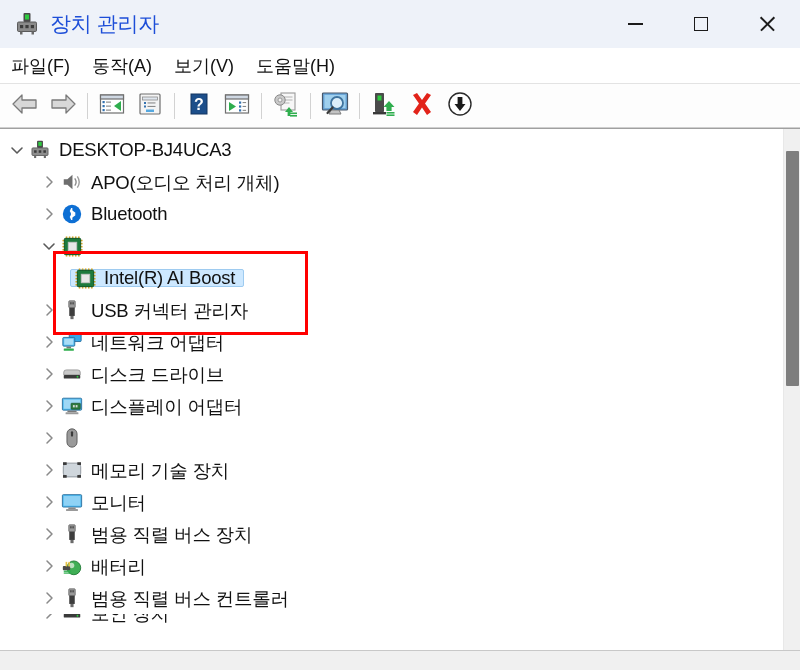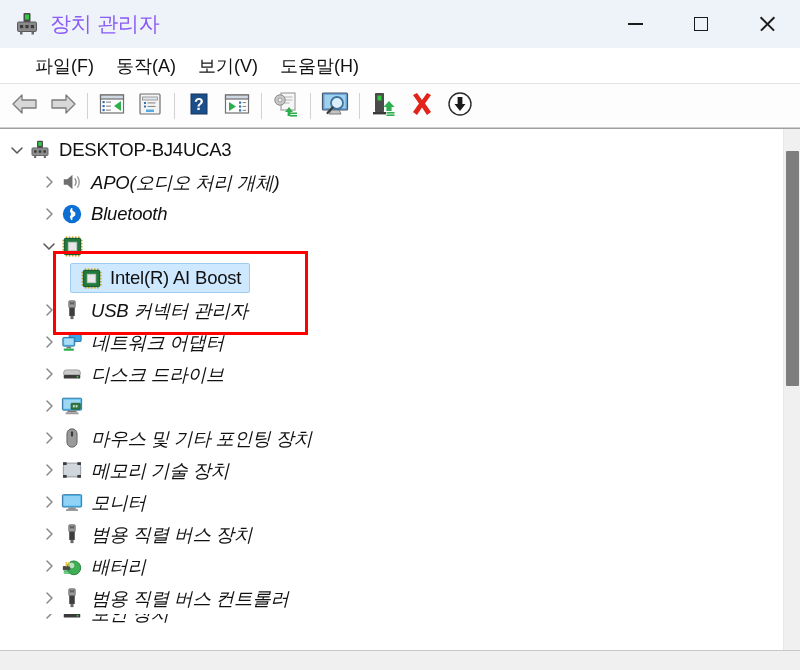--- a/index.html
+++ b/index.html
@@ -24,22 +24,23 @@
     flex: 0 0 48px;
     position: relative;
   }
   .title-icon {
     width: 26px; height: 26px;
     margin-left: 14px; margin-right: 10px;
     position: relative; flex: 0 0 26px;
   }
   .title-text {
     font-size: 21px;
-    color: #8b5cf6;
+    color: #1d4ed8;
     letter-spacing: -0.2px;
+    font-family: Liberation Serif, serif;
   }
   .win-controls {
     position: absolute; right: 0; top: 0;
     height: 48px; display: flex;
   }
   .win-btn {
     width: 66px; height: 48px;
     display: flex; align-items: center; justify-content: center;
     color: #1b1b1b;
   }
@@ -51,21 +52,21 @@
     width: 19px; height: 1.5px; background: #1b1b1b;
   }
   .glyph-close::before { transform: rotate(45deg); }
   .glyph-close::after { transform: rotate(-45deg); }
 
   
   .menubar {
     height: 36px; flex: 0 0 36px;
     background: #ffffff;
     display: flex; align-items: center;
-    padding-left: 24px;
+    padding-left: 0;
     border-bottom: 1px solid #e3e3e3;
   }
   .menu-item {
     font-size: 18px; color: #111;
     padding: 3px 11px;
     white-space: nowrap;
   }
 
   
   .toolbar {
@@ -115,31 +116,31 @@
     display: flex; align-items: center; justify-content: center;
     margin-right: 7px;
     position: relative;
   }
   .row-label {
     font-size: 18.5px;
     color: #111;
     letter-spacing: -0.2px;
   }
   .lvl0 { padding-left: 6px; }
-  .lvl1 { padding-left: 38px; font-style: italic; }
+  .lvl1 { padding-left: 38px; }
   .lvl2 { padding-left: 70px; }
   .row.selected .sel-wrap {
     background: #cde8ff;
     border: 1px solid #9ecbf0;
     border-radius: 2px;
   }
   .sel-wrap {
     display: flex; align-items: center;
-    padding: 1px 8px 1px 8px;
-    height: 30px;
+    padding: 1px 8px 1px 2px;
+    height: 18px;
     border: 1px solid transparent;
   }
 
   
   .row.clipped { height: 16px; overflow: hidden; }
   .row.clipped .row-icon, .row.clipped .row-label, .row.clipped .chev { 
     position: relative; top: -9px;
   }
 
   
@@ -542,35 +543,35 @@
           <svg width="22" height="22" viewBox="0 0 24 24">
             <rect x="1.5" y="3.5" width="21" height="13" rx="1" fill="#4fbcf2" stroke="#2c6f9c" stroke-width="1"></rect>
             <rect x="3" y="5" width="18" height="10" fill="#9fd7f5"></rect>
             <rect x="11" y="9" width="10" height="6.5" rx="0.6" fill="#2f7a3e" stroke="#19532a" stroke-width="0.8"></rect>
             <rect x="13" y="11" width="2" height="2.5" fill="#d8d8d8"></rect>
             <rect x="16" y="11" width="2" height="2.5" fill="#d8d8d8"></rect>
             <rect x="7" y="17" width="10" height="1.8" fill="#7a7a7a"></rect>
             <rect x="5" y="18.8" width="14" height="2.2" rx="0.6" fill="#9a9a9a"></rect>
           </svg>
         </span>
+        <span class="row-label">디스플레이 어댑터</span>
       </div>
 
       <div class="row lvl1">
         <span class="chev">
           <svg width="14" height="14" viewBox="0 0 14 14">
               <path d="M5 2 L10 7 L5 12" fill="none" stroke="#8a8a8a" stroke-width="1.5" stroke-linecap="round" stroke-linejoin="round"></path>
             </svg>
         </span>
         <span class="row-icon">
           <svg width="22" height="22" viewBox="0 0 24 24">
             <rect x="6.5" y="2" width="11" height="20" rx="5.5" fill="#9a9a9a" stroke="#5a5a5a" stroke-width="1"></rect>
             <rect x="10.8" y="4.5" width="2.4" height="6" rx="1.2" fill="#3a3a3a"></rect>
           </svg>
         </span>
-        <span class="row-label">마우스 및 기타 포인팅 장치</span>
       </div>
 
       <div class="row lvl1">
         <span class="chev">
           <svg width="14" height="14" viewBox="0 0 14 14">
               <path d="M5 2 L10 7 L5 12" fill="none" stroke="#8a8a8a" stroke-width="1.5" stroke-linecap="round" stroke-linejoin="round"></path>
             </svg>
         </span>
         <span class="row-icon">
           <svg width="22" height="22" viewBox="0 0 24 24">

